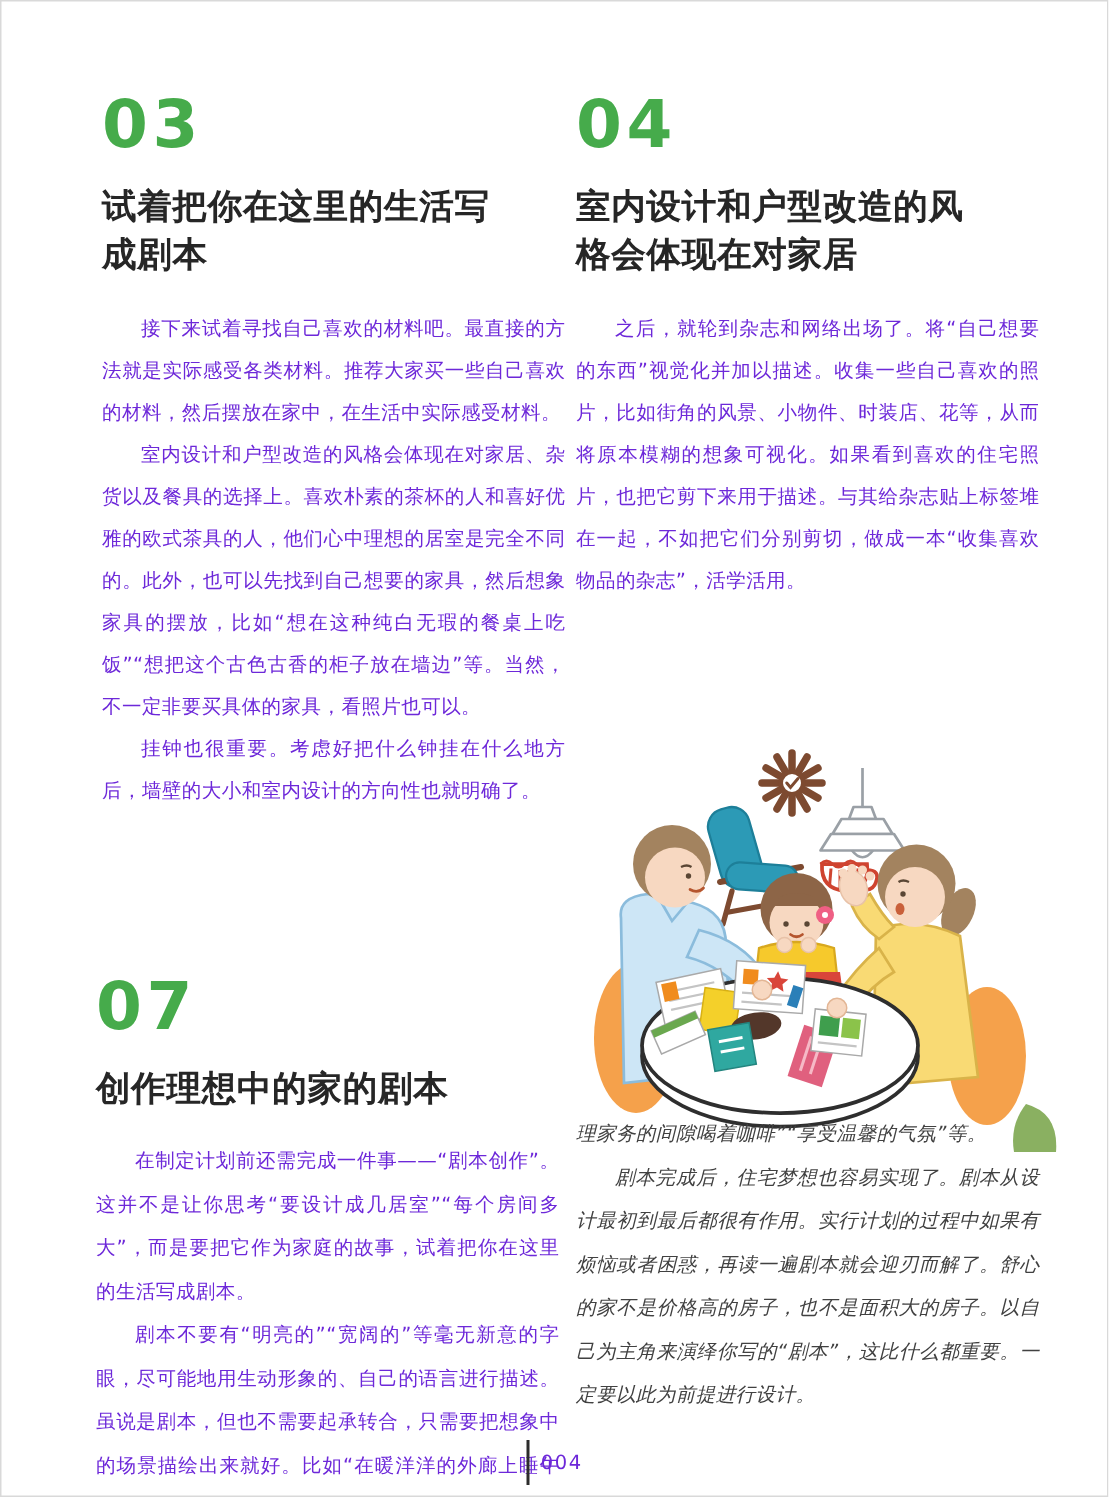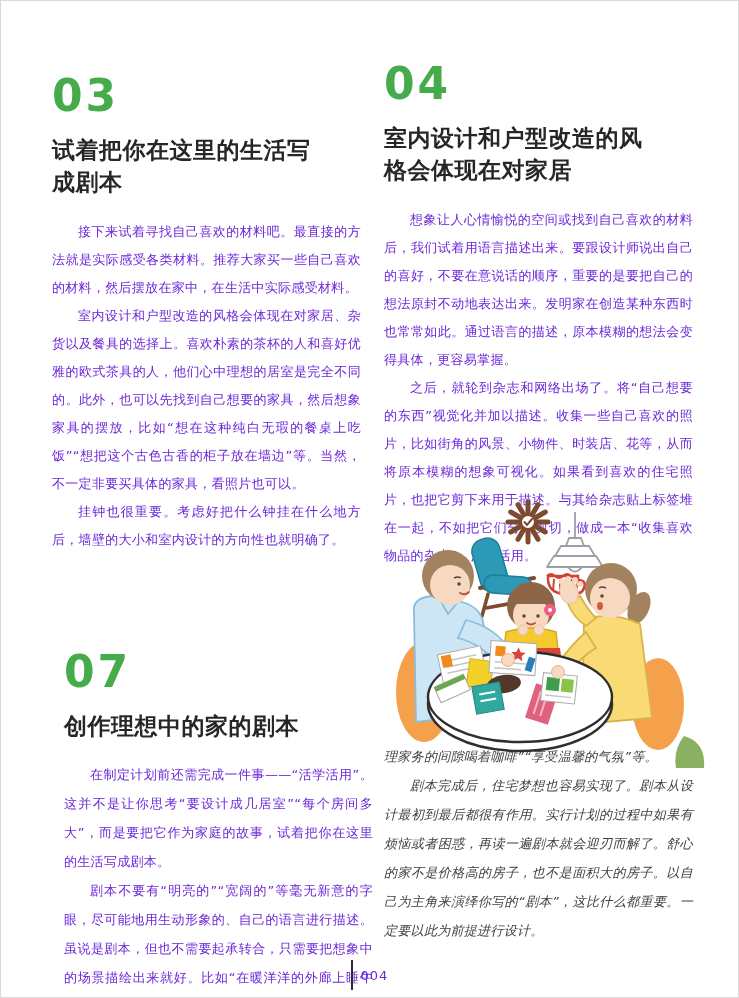--- a/index.html
+++ b/index.html
@@ -21,21 +21,21 @@
   .body-text p{
     font-size:13px;line-height:28px;margin:0;color:#6d28d9;
     text-align:justify;text-indent:2em;letter-spacing:.3px;
   }
   .sec05 .body-text p, .sec05cont p{line-height:29px;}
   .sec05cont p{
     font-size:13px;margin:0;color:#414141;text-align:justify;
     text-indent:2em;letter-spacing:.3px;font-style:italic;
   }
   .sec05cont p.cont{text-indent:0;}
-  #sec03{position:absolute;left:52px;top:62px;width:309px;margin-top:12px;}
+  #sec03{position:absolute;left:68px;top:62px;width:309px;}
   #sec04{position:absolute;left:384px;top:62px;width:309px;}
   #illustration{position:absolute;left:396px;top:492px;width:312px;height:278px;}
   #sec05{position:absolute;left:64px;top:650px;width:309px;}
   #sec05 .body-text{margin-top:18px;}
   #sec05cont{position:absolute;left:384px;top:742px;width:309px;}
   #pageno{
     position:absolute;left:0;right:0;bottom:8px;
     display:flex;justify-content:center;
   }
   #pageno .inner{
@@ -56,21 +56,20 @@
       <p>接下来试着寻找自己喜欢的材料吧。最直接的方法就是实际感受各类材料。推荐大家买一些自己喜欢的材料，然后摆放在家中，在生活中实际感受材料。</p>
       <p>室内设计和户型改造的风格会体现在对家居、杂货以及餐具的选择上。喜欢朴素的茶杯的人和喜好优雅的欧式茶具的人，他们心中理想的居室是完全不同的。此外，也可以先找到自己想要的家具，然后想象家具的摆放，比如“想在这种纯白无瑕的餐桌上吃饭”“想把这个古色古香的柜子放在墙边”等。当然，不一定非要买具体的家具，看照片也可以。</p>
       <p>挂钟也很重要。考虑好把什么钟挂在什么地方后，墙壁的大小和室内设计的方向性也就明确了。</p>
     </div>
   </section>
 
   <section id="sec04">
     <div class="sec-num">04</div>
     <h2 class="sec-title">室内设计和户型改造的风格会体现在对家居</h2>
     <div class="body-text">
-      <p>想象让人心情愉悦的空间或找到自己喜欢的材料后，我们试着用语言描述出来。要跟设计师说出自己的喜好，不要在意说话的顺序，重要的是要把自己的想法原封不动地表达出来。发明家在创造某种东西时也常常如此。通过语言的描述，原本模糊的想法会变得具体，更容易掌握。</p>
       <p>之后，就轮到杂志和网络出场了。将“自己想要的东西”视觉化并加以描述。收集一些自己喜欢的照片，比如街角的风景、小物件、时装店、花等，从而将原本模糊的想象可视化。如果看到喜欢的住宅照片，也把它剪下来用于描述。与其给杂志贴上标签堆在一起，不如把它们分别剪切，做成一本“收集喜欢物品的杂志”，活学活用。</p>
     </div>
   </section>
 
   <svg id="illustration" viewBox="0 0 312 278" aria-hidden="true">
 
     <g stroke="#7d4a30" stroke-width="5" stroke-linecap="round">
       <line x1="140" y1="30" x2="152" y2="30"></line>
         <line x1="138.9" y1="34" x2="149.3" y2="40"></line>
       <line x1="136" y1="36.9" x2="142" y2="47.3"></line>
@@ -221,21 +220,21 @@
       </g>
       <circle cx="112" cy="168" r="6.5" fill="#f7d8c1" stroke="#e3b695"></circle>
       <circle cx="162" cy="180" r="6.5" fill="#f7d8c1" stroke="#e3b695"></circle>
     </g>
   </svg>
 
   <section id="sec05" class="sec05">
     <div class="sec-num">07</div>
     <h2 class="sec-title">创作理想中的家的剧本</h2>
     <div class="body-text">
-      <p>在制定计划前还需完成一件事——“活学活用”。这并不是让你思考“要设计成几居室”“每个房间多大”，而是要把它作为家庭的故事，试着把你在这里的生活写成剧本。</p>
+      <p>在制定计划前还需完成一件事——“剧本创作”。这并不是让你思考“要设计成几居室”“每个房间多大”，而是要把它作为家庭的故事，试着把你在这里的生活写成剧本。</p>
       <p>剧本不要有“明亮的”“宽阔的”等毫无新意的字眼，尽可能地用生动形象的、自己的语言进行描述。虽说是剧本，但也不需要起承转合，只需要把想象中的场景描绘出来就好。比如“在暖洋洋的外廊上睡午觉”“整</p>
     </div>
   </section>
 
   <div id="sec05cont" class="sec05cont">
     <p class="cont">理家务的间隙喝着咖啡”“享受温馨的气氛”等。</p>
     <p>剧本完成后，住宅梦想也容易实现了。剧本从设计最初到最后都很有作用。实行计划的过程中如果有烦恼或者困惑，再读一遍剧本就会迎刃而解了。舒心的家不是价格高的房子，也不是面积大的房子。以自己为主角来演绎你写的“剧本”，这比什么都重要。一定要以此为前提进行设计。</p>
   </div>
 
   <div id="pageno">

